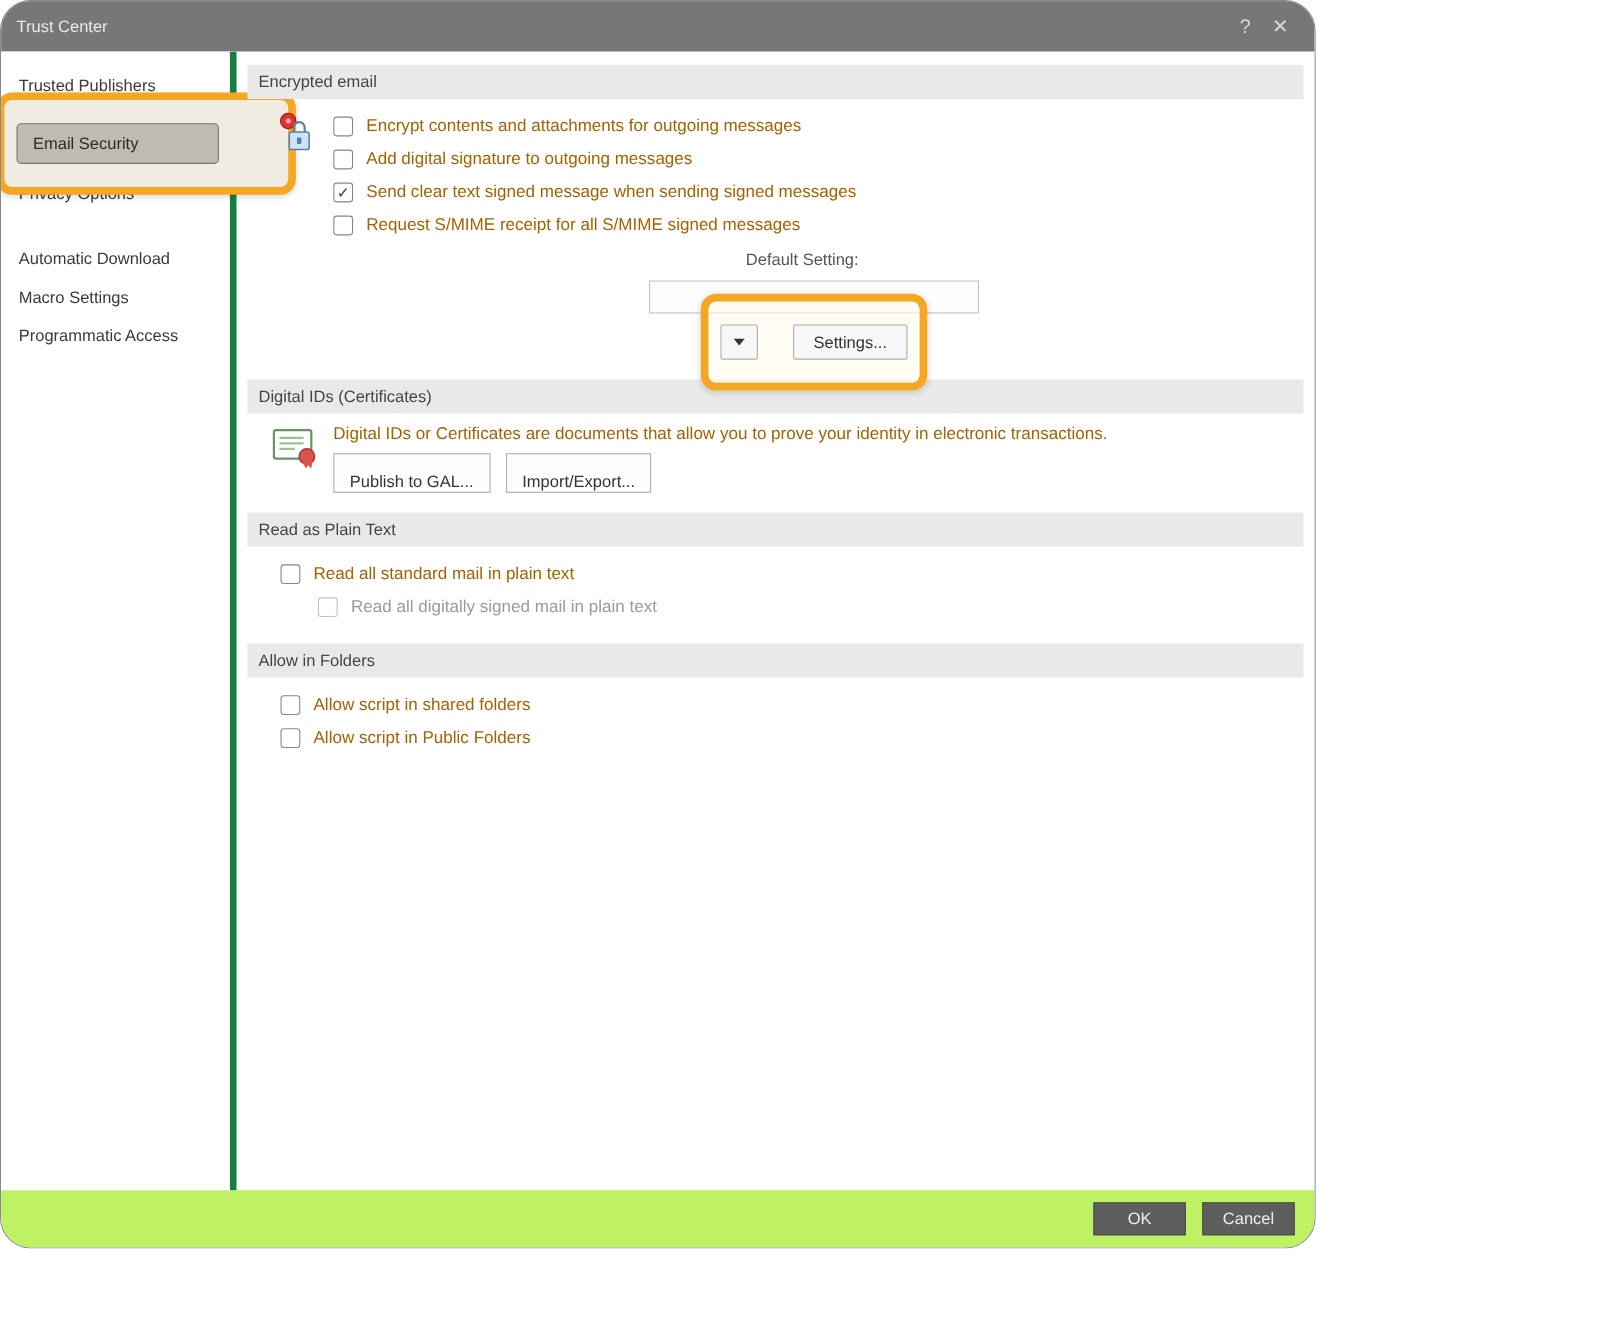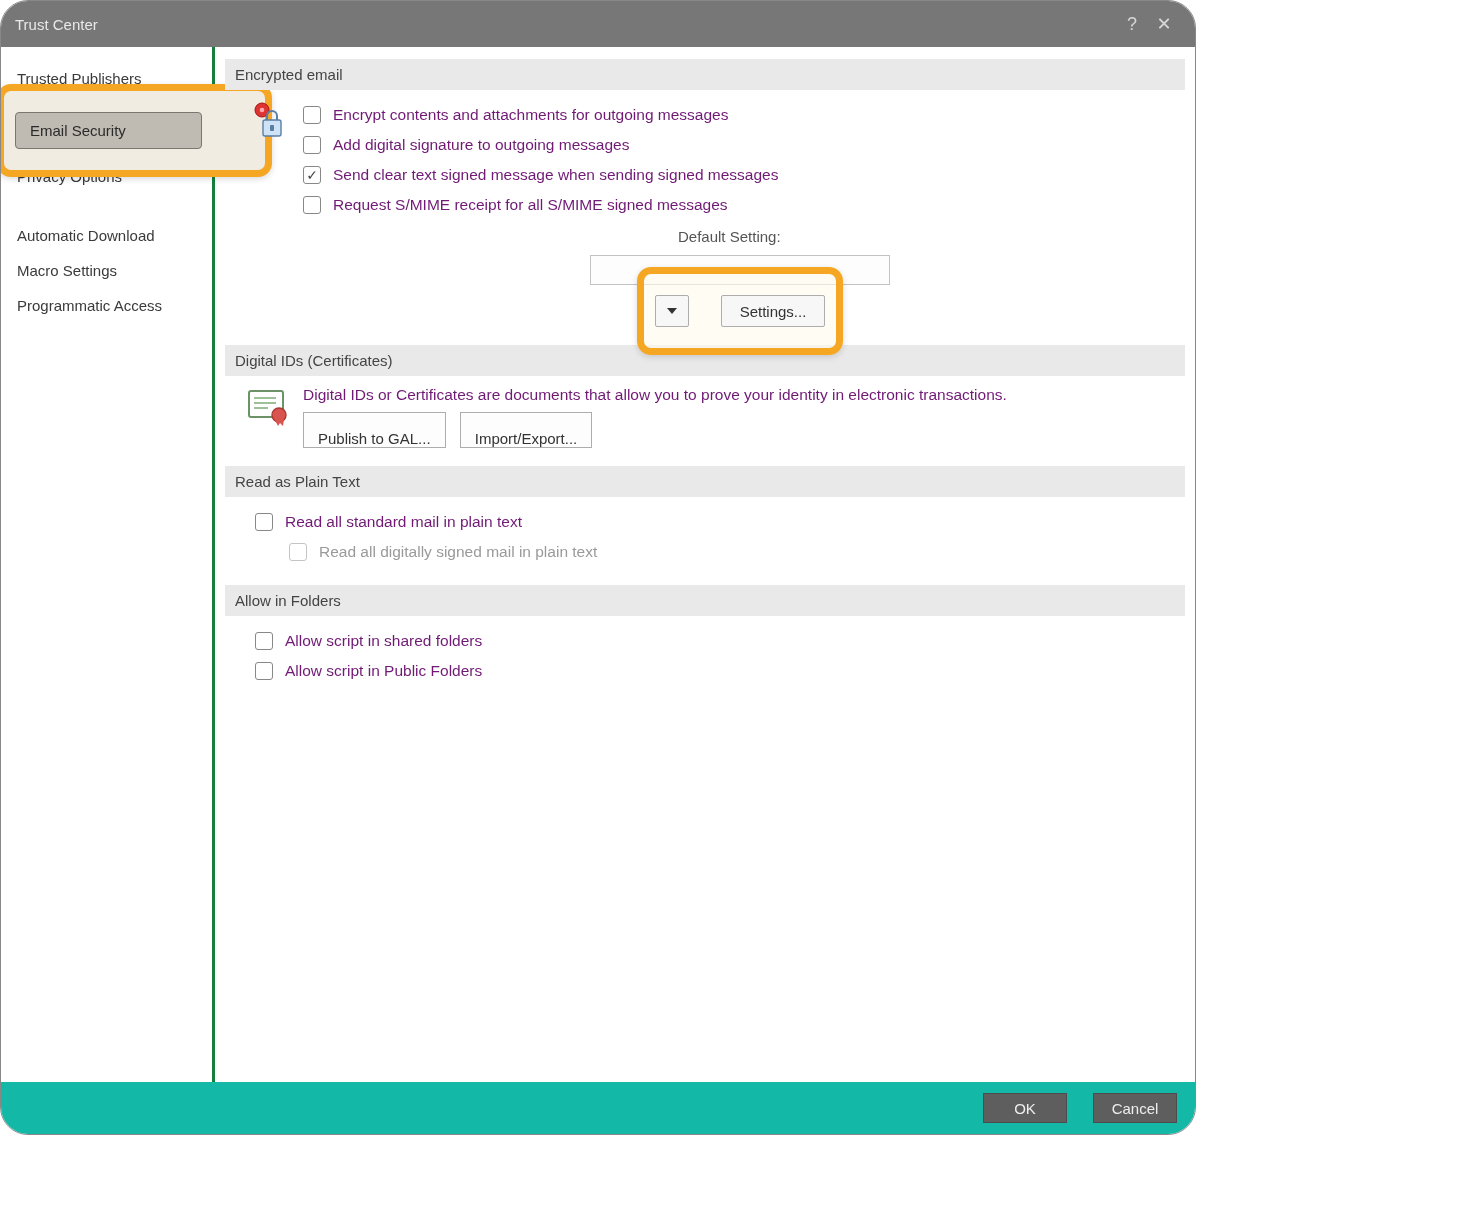--- a/index.html
+++ b/index.html
@@ -41,21 +41,21 @@
   }
   .body {
     flex: 1;
     display: flex;
     background: #fff;
     min-height: 0;
   }
   .sidebar {
     width: 214px;
     background: #fff;
-    border-right: 3px solid #15803d;
+    border-right: 6px solid #15803d;
     padding-top: 14px;
     position: relative;
   }
   .side-item {
     padding: 9px 16px;
     color: #3a3a3a;
     cursor: pointer;
     font-size: 15px;
   }
   .side-item.highlight-wrap {
@@ -135,21 +135,21 @@
   }
   .chk.checked::after {
     content: "✓";
     font-size: 14px;
     color: #444;
     line-height: 14px;
   }
   .chk-line.disabled { color: #9a9a9a; }
   .chk-line.disabled .chk { border-color: #c4c4c4; }
   .chk-line.indent { margin-left: 34px; }
-  .lbl { font-size: 15.5px; color: #701a75; }
+  .lbl { font-size: 15.5px; color: #a16207; }
   .chk-line.disabled .lbl { color: #9a9a9a; }
 
   .default-row {
     display: flex;
     align-items: center;
     margin-top: 8px;
     gap: 10px;
     flex-direction: column;
   }
   .default-row .lbl-d { color: #555; margin-right: 6px; width: 118px; }
@@ -209,26 +209,26 @@
     font-size: 15px;
     color: #333;
     cursor: pointer;
     margin-right: 10px;
   }
   .cert-row { display: flex; align-items: flex-start; }
   .cert-text { margin-bottom: 8px; }
 
   .footer {
     height: 52px;
-    background: #14b8a6;
+    background: #bef264;
     display: flex;
     align-items: center;
     justify-content: flex-end;
     padding: 0 18px;
-    gap: 26px;
+    gap: 15px;
   }
   .footer-btn {
     min-width: 84px;
     height: 30px;
     background: #5e5e5e;
     color: #eee;
     border: 1px solid #4b4b4b;
     font-size: 15px;
     cursor: pointer;
   }

